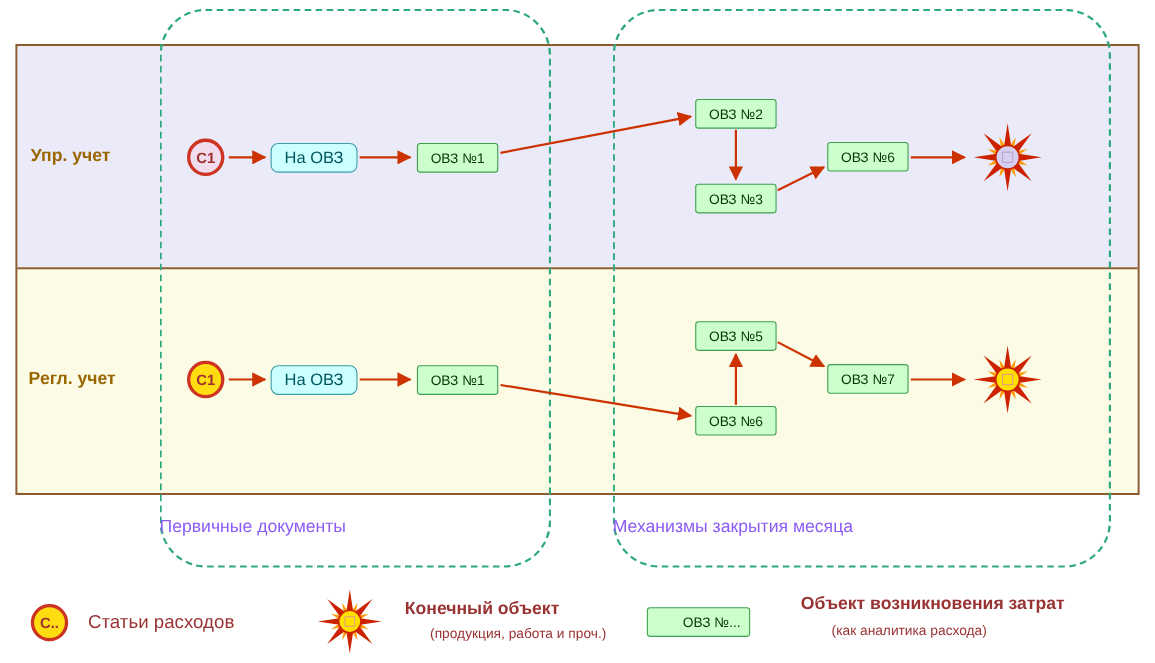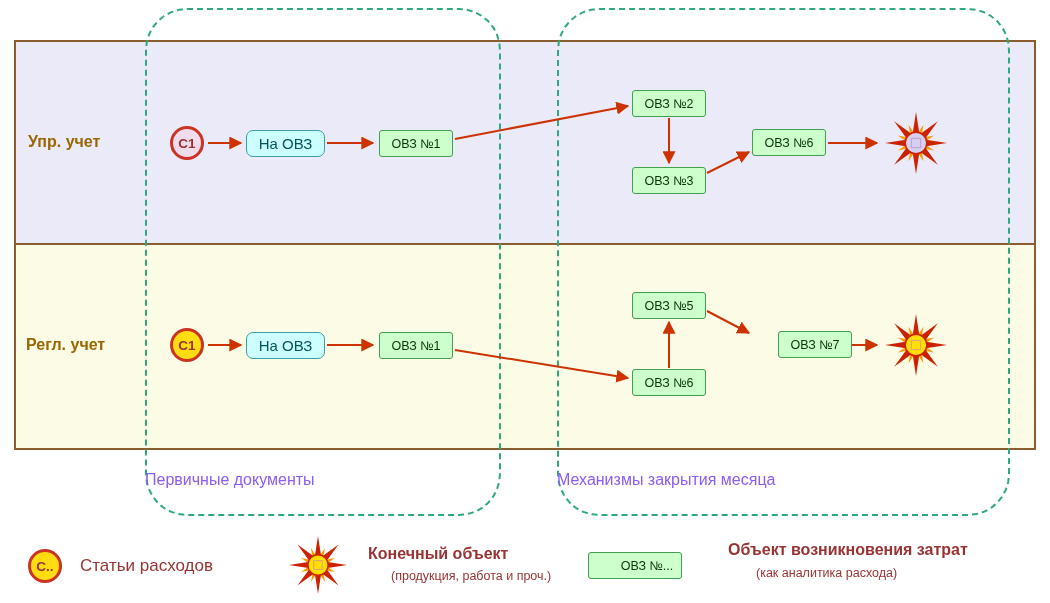--- a/index.html
+++ b/index.html
@@ -113,21 +113,21 @@
     <polygon points="39,32 49.6,39.3 36.9,36.9 39.3,49.6 32,39 24.7,49.6 27.1,36.9 14.4,39.3 25,32 14.4,24.7 27.1,27.1 24.7,14.4 32,25 39.3,14.4 36.9,27.1 49.6,24.7" fill="#FF9900"></polygon>
     <circle cx="32" cy="32" r="10.5" fill="#D6D0F0" stroke="#CC2200" stroke-width="1.5"></circle>
     <rect x="27.5" y="27.5" width="9" height="9" fill="none" stroke="#C0A0D0" stroke-width="1"></rect>
   </svg>
 
   <div class="node c1-circle c1-yellow-fill" style="left:170px; top:328px;">С1</div>
   <div class="node naovz-box" style="left:246px; top:332px;">На ОВЗ</div>
   <div class="node ovz-box" style="left:379px; top:332px;">ОВЗ №1</div>
   <div class="node ovz-box" style="left:632px; top:292px;">ОВЗ №5</div>
   <div class="node ovz-box" style="left:632px; top:369px;">ОВЗ №6</div>
-  <div class="node ovz-box" style="left:752px; top:331px;margin-left:26px;">ОВЗ №7</div>
+  <div class="node ovz-box" style="left:752px; top:331px;">ОВЗ №7</div>
   <svg class="sun" style="left:883px; top:312px;" width="66" height="66" viewBox="0 0 64 64">
     <polygon points="62,32 40.3,35.4 53.2,53.2 35.4,40.3 32,62 28.6,40.3 10.8,53.2 23.7,35.4 2,32 23.7,28.6 10.8,10.8 28.6,23.7 32,2 35.4,23.7 53.2,10.8 40.3,28.6" fill="#CC2200"></polygon>
     <polygon points="39,32 49.6,39.3 36.9,36.9 39.3,49.6 32,39 24.7,49.6 27.1,36.9 14.4,39.3 25,32 14.4,24.7 27.1,27.1 24.7,14.4 32,25 39.3,14.4 36.9,27.1 49.6,24.7" fill="#FF9900"></polygon>
     <circle cx="32" cy="32" r="10.5" fill="#FFE000" stroke="#CC2200" stroke-width="1.5"></circle>
     <rect x="27.5" y="27.5" width="9" height="9" fill="none" stroke="#E0A080" stroke-width="1"></rect>
   </svg>
 
   <div class="node c1-circle c1-yellow-fill" style="left:28px; top:549px;">С..</div>
   <div class="legend-text legend-main" style="left:80px; top:556px;">Статьи расходов</div>
 

